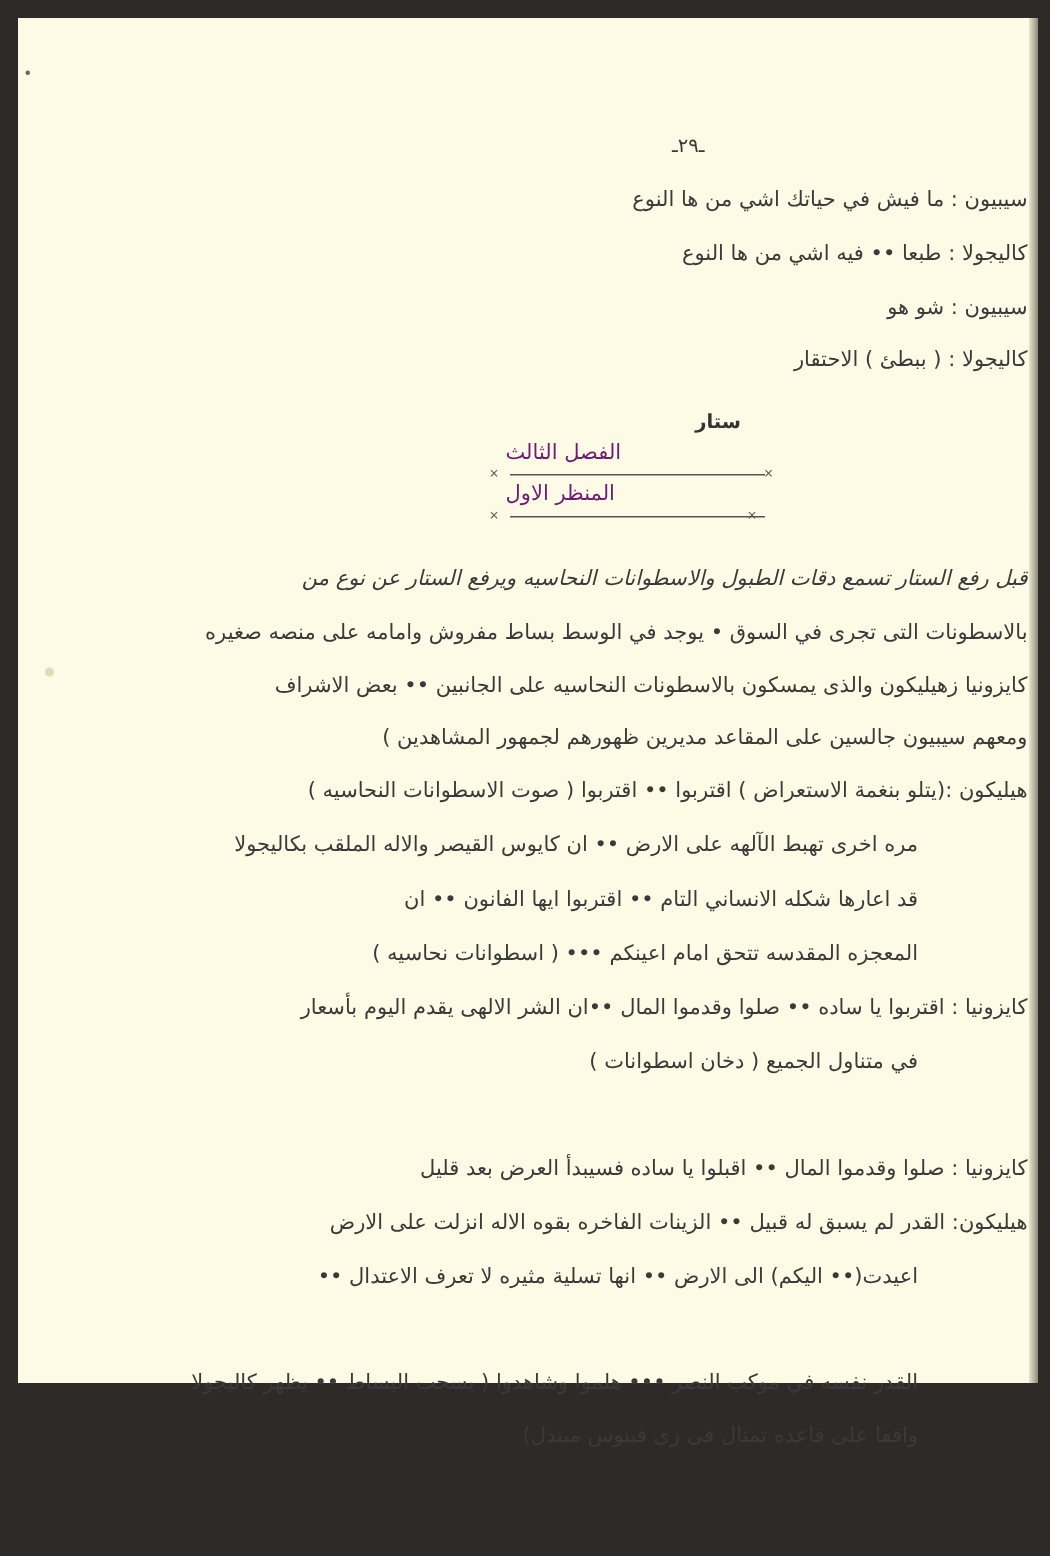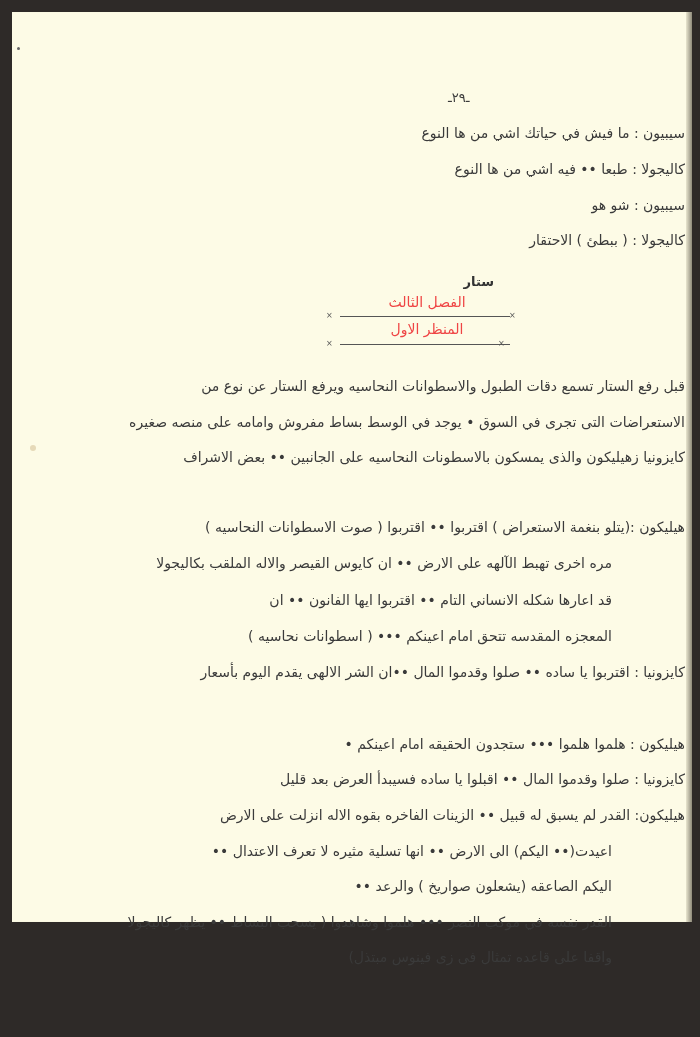--- a/index.html
+++ b/index.html
@@ -55,24 +55,24 @@
       font-size: 13px;
       font-weight: bold;
       color: #333;
       direction: rtl;
       letter-spacing: 6px;
     }
     .act-heading {
       position: absolute;
       left: 325px;
       width: 180px;
-      text-align: center;
+      text-align: left;
       direction: rtl;
       font-size: 14px;
-      color: #ef4444;
+      color: #701a75;
       letter-spacing: 3px;
     }
     .rule {
       position: absolute;
       left: 328px;
       width: 170px;
       height: 0;
       border-top: 1px solid #555;
     }
     .rule-x {
@@ -106,32 +106,32 @@
 
   <div class="act-heading" style="top:282px;">الفصل الثالث</div>
   <div class="rule" style="top:304px;"></div>
   <span class="rule-x" style="left:314px; top:300px;">×</span>
   <span class="rule-x" style="left:497px; top:300px;">×</span>
   <div class="act-heading" style="top:309px;">المنظر الاول</div>
   <div class="rule" style="top:332px;"></div>
   <span class="rule-x" style="left:314px; top:328px;">×</span>
   <span class="rule-x" style="left:486px; top:328px;">×</span>
 
-  <div class="line" style="right:7px; top:366px;">قبل رفع الستار تسمع دقات الطبول والاسطوانات النحاسيه ويرفع الستار عن نوع من</div>
-  <div class="line" style="right:7px; top:402px;">الاستعراضات التى تجرى في السوق • يوجد في الوسط بساط مفروش وامامه على منصه صغيره</div>
+  <div class="line" style="right:7px; top:366px;font-style:italic;">قبل رفع الستار تسمع دقات الطبول والاسطوانات النحاسيه ويرفع الستار عن نوع من</div>
+  <div class="line" style="right:7px; top:402px;">بالاسطونات التى تجرى في السوق • يوجد في الوسط بساط مفروش وامامه على منصه صغيره</div>
   <div class="line" style="right:7px; top:437px;">كايزونيا زهيليكون والذى يمسكون بالاسطونات النحاسيه على الجانبين •• بعض الاشراف</div>
+  <div class="line" style="right:7px; top:472px;">ومعهم سيبيون جالسين على المقاعد مديرين ظهورهم لجمهور المشاهدين )</div>
 
   <div class="line" style="right:80px; top:543px;">مره اخرى تهبط الآلهه على الارض •• ان كايوس القيصر    والاله الملقب بكاليجولا</div>
   <div class="line" style="right:7px; top:507px;">هيليكون :(يتلو بنغمة الاستعراض ) اقتربوا •• اقتربوا ( صوت الاسطوانات النحاسيه )</div>
   <div class="line" style="right:80px; top:616px;">المعجزه المقدسه تتحق امام اعينكم ••• ( اسطوانات نحاسيه )</div>
   <div class="line" style="right:80px; top:580px;">قد      اعارها شكله الانساني التام •• اقتربوا ايها الفانون •• ان</div>
   <div class="line" style="right:7px; top:652px;">كايزونيا : اقتربوا يا ساده •• صلوا وقدموا المال ••ان الشر الالهى يقدم اليوم بأسعار</div>
-  <div class="line" style="right:7px; top:724px;">هيليكون : هلموا هلموا ••• ستجدون الحقيقه امام اعينكم •</div>
+  <div class="line" style="right:80px; top:688px;">في متناول الجميع  ( دخان اسطوانات )</div>
   <div class="line" style="right:7px; top:759px;">كايزونيا : صلوا وقدموا المال •• اقبلوا يا ساده فسيبدأ العرض بعد قليل</div>
   <div class="line" style="right:7px; top:795px;">هيليكون: القدر لم يسبق له قبيل •• الزينات الفاخره بقوه الاله انزلت على الارض</div>
   <div class="line" style="right:80px; top:831px;">اعيدت(•• اليكم) الى الارض •• انها تسلية مثيره لا تعرف الاعتدال ••</div>
-  <div class="line" style="right:80px; top:866px;">اليكم الصاعقه  (يشعلون صواريخ ) والرعد ••</div>
   <div class="line" style="right:80px; top:902px;">القدر نفسه في موكب النصر ••• هلموا وشاهدوا ( يسحب البساط •• يظهر كاليجولا</div>
   <div class="line" style="right:80px; top:937px;">واقفا على قاعده تمثال فى زى فينوس مبتذل)</div>
 
   <div class="dot" style="left:5px; top:35px;"></div>
   <div class="dot" style="left:18px; top:433px; width:6px; height:6px; background:#e6d9b8;"></div>
 </div>
 
 </body></html>

